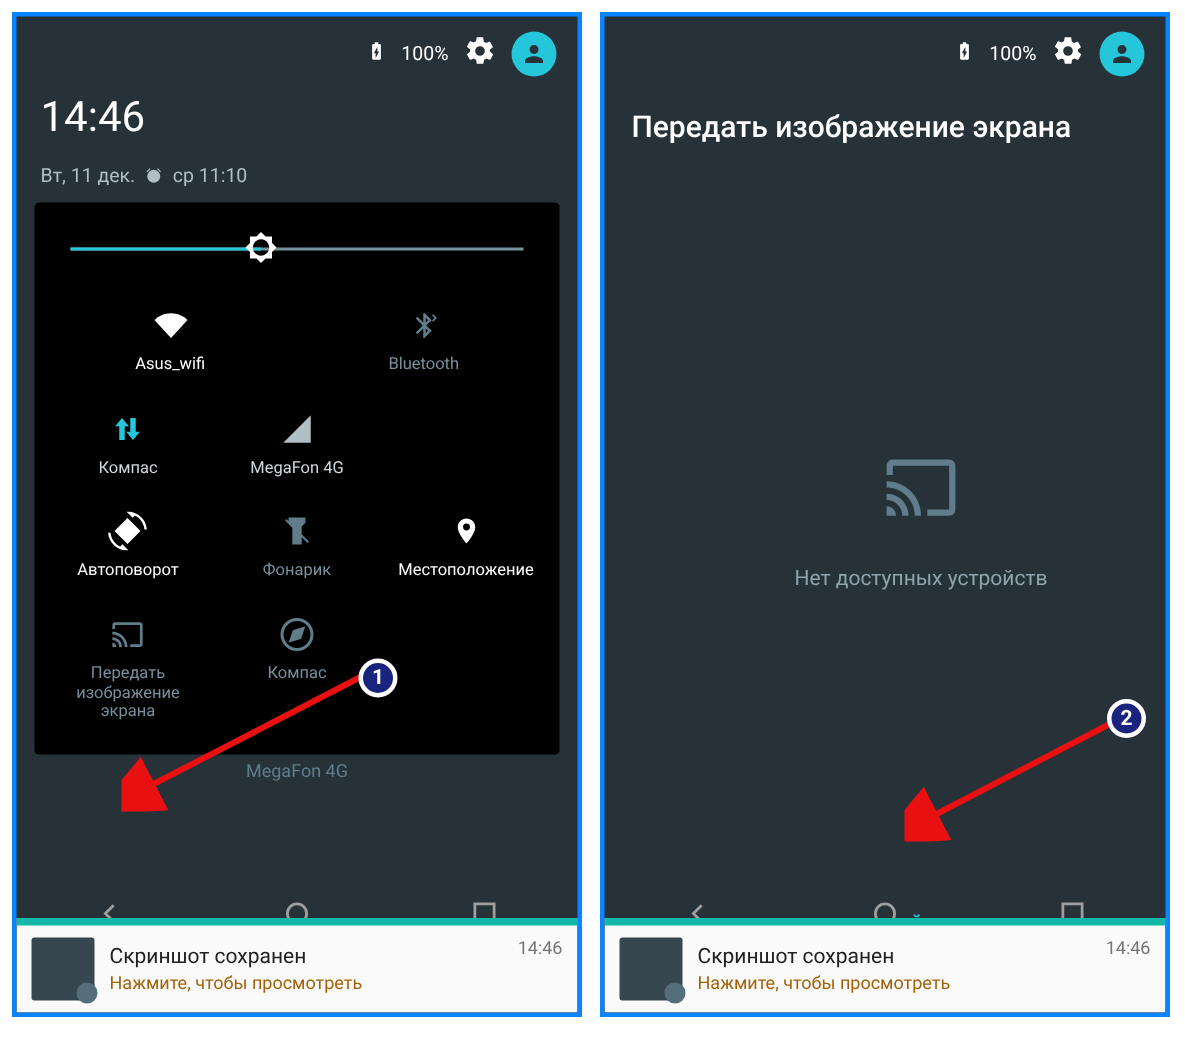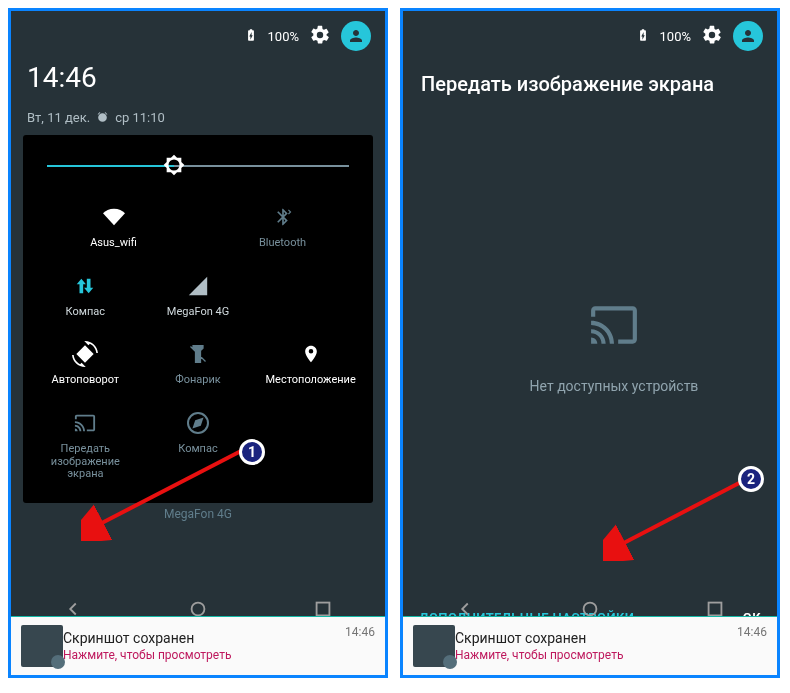--- a/index.html
+++ b/index.html
@@ -64,27 +64,27 @@
     display:flex; justify-content:flex-end; align-items:center;
     padding: 14px 16px 16px; gap: 26px;
   }
   .action-btn { color:#26c6da; font-size:13px; font-weight:600; letter-spacing:0.4px; cursor:pointer;}
   .action-btn.ok { color:#fff; }
   .left-action { margin-right:auto; }
 
   .carrier { text-align:center; color:#607d8b; font-size:12px; padding:4px 0;}
   .notif {
     position:absolute; bottom:0; left:0; right:0; background:#fafafa;
-    border-top:1px solid #14b8a6; display:flex; align-items:center; padding:8px 10px; 
+    border-top:5px solid #14b8a6; display:flex; align-items:center; padding:8px 10px; gap:10px;
     color:#212121; font-size:14px;
   }
   .notif-thumb { width:42px; height:42px; background:#37474f; border-radius:2px; position:relative;}
   .notif-thumb::after{content:"";position:absolute;right:-2px;bottom:-2px;width:14px;height:14px;border-radius:50%;background:#546e7a;}
   .notif-text { flex:1; }
-  .notif-sub { color:#be185d; font-size:12px; margin-top:2px;}
+  .notif-sub { color:#a16207; font-size:12px; margin-top:2px;}
   .notif-time { color:#757575; font-size:12px; align-self:flex-start;}
   .nav-bar {
     position:absolute; bottom:46px; left:0; right:0; height:40px;
     display:flex; justify-content:space-around; align-items:center;
     pointer-events:none;
   }
   .nav-bar svg { color:#9e9e9e; width:22px; height:22px;}
 
   .badge {
     position:absolute; width:26px; height:26px; border-radius:50%;

